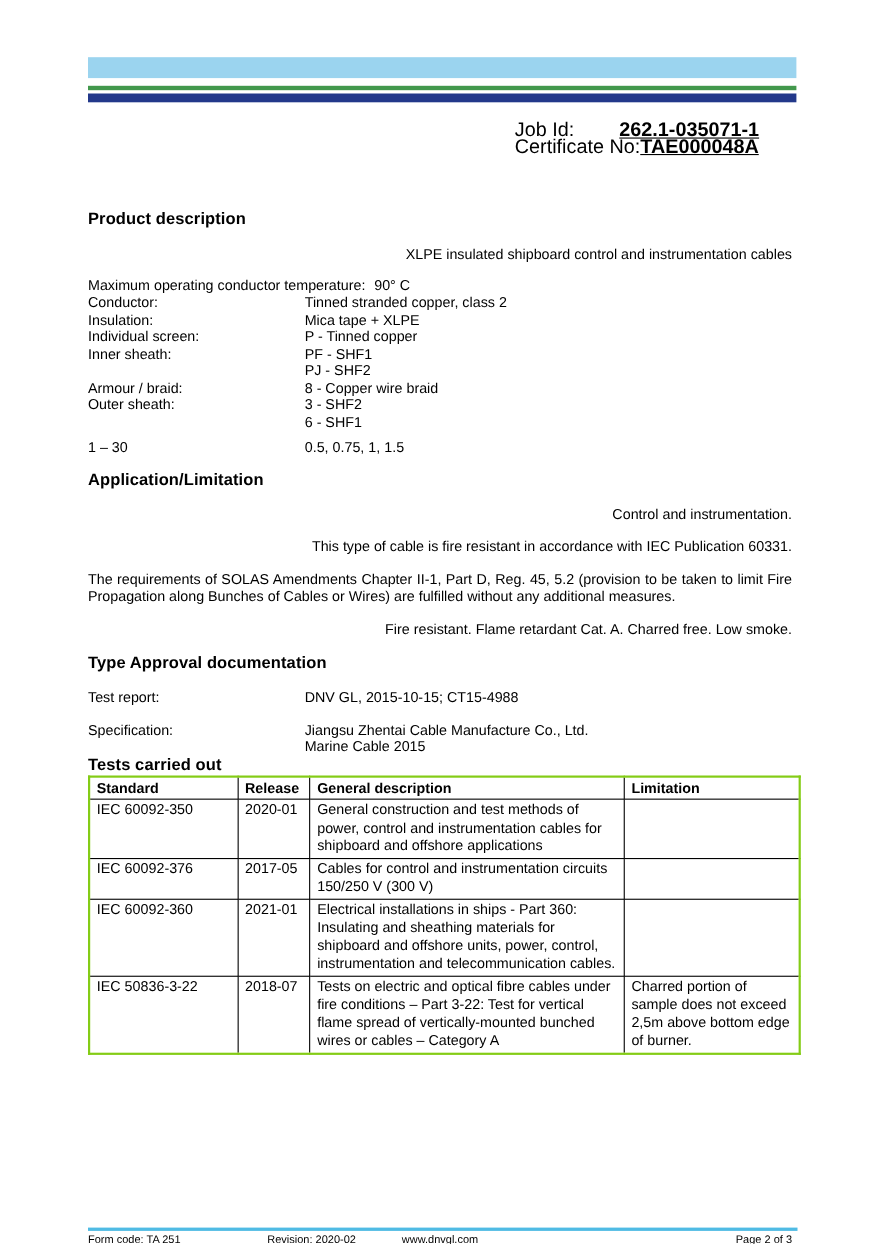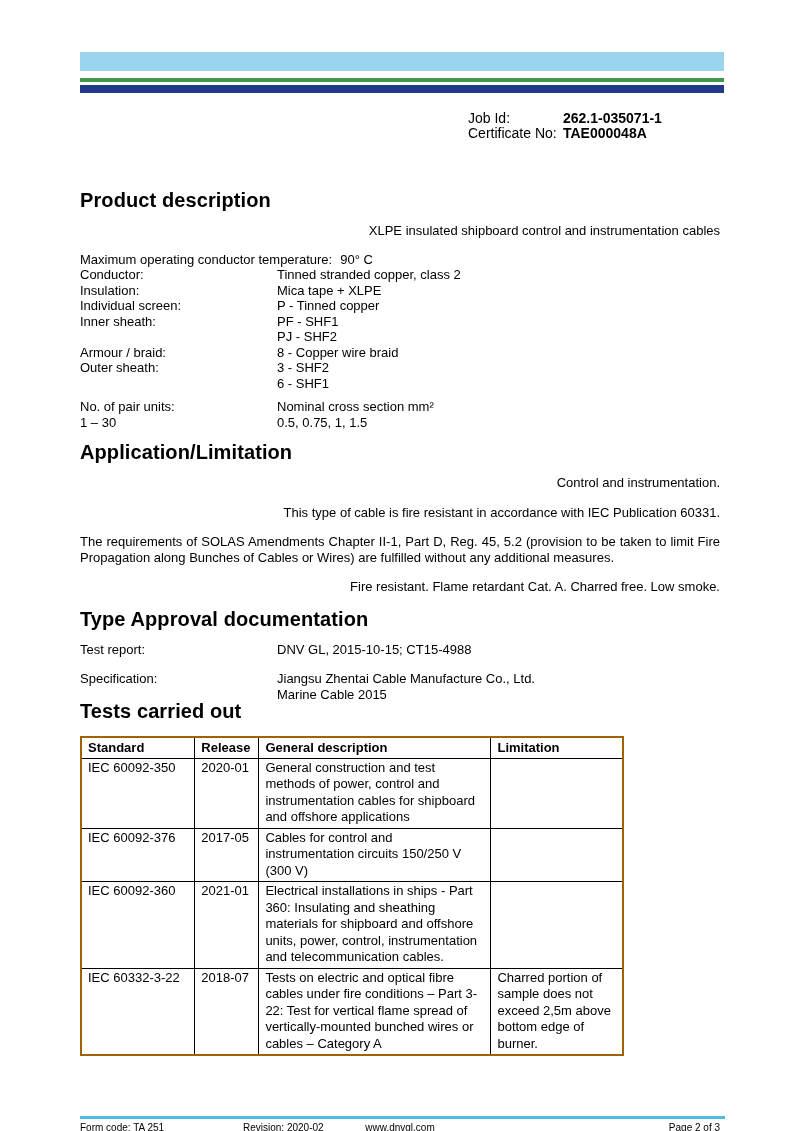--- a/index.html
+++ b/index.html
@@ -12,28 +12,28 @@
   }
   .page { position: relative; width: 800px; height: 1131px; background: #fff; }
 
   
   .bars { margin: 52px 0 0 80px; width: 644px; }
   .bar-light { height: 19px; }
   .bar-green { height: 4px; margin-top: 7px; }
   .bar-navy  { height: 8px; margin-top: 3px; }
 
   
-  .idblock { margin: 18px 0 0 468px; line-height: 15px; font-size: 14px; }
+  .idblock { margin: 18px 0 0 468px; line-height: 15px; font-size: 18px; text-decoration: underline; }
   .idblock .lbl { display: inline-block; min-width: 95px; }
   .idblock .val { font-weight: bold; }
 
   .content { margin-left: 80px; width: 640px; }
 
   h2.sec {
-    font-size: 20px; font-weight: bold; line-height: 18px;
+    font-size: 15px; font-weight: bold; line-height: 18px;
     letter-spacing: 0.1px;
   }
   .h-product  { margin-top: 50px; }
   .h-app      { margin-top: 13px; }
   .h-type     { margin-top: 15px; }
   .h-tests    { }
 
   .para { line-height: 15.5px; }
   .intro { margin-top: 14px; text-align: right; }
 
@@ -44,23 +44,23 @@
 
   .app-paras .para { margin-top: 14px; text-align: right; }
   .para.justify { text-align: justify; }
 
   .doc-rows { margin-top: 13px; }
   .doc-row { margin-top: 14px; line-height: 15.5px; }
   .doc-row .d-lbl { display: inline-block; min-width: 197px; vertical-align: top; }
   .doc-row .d-val { display: inline-block; vertical-align: top; }
 
   table.tests {
-    margin-top: 16px; width: 544px;
+    width: 648px;
     border-collapse: collapse;
-    border: 2px solid #a16207;
+    border: 2px solid #84cc16;
   }
   table.tests th, table.tests td {
     border: 1px solid #000;
     vertical-align: top; text-align: left;
     padding: 1px 6px 2px 6px;
     line-height: 16.5px; font-size: 13px;
   }
   table.tests th { font-weight: bold; padding-top: 2px; padding-bottom: 1px; }
   .col-standard { width: 134px; }
   .col-release  { width: 65px; }
@@ -122,23 +122,20 @@
         <span class="s-lbl">Armour / braid:</span><span class="s-val">8 - Copper wire braid</span>
       </div>
       <div class="spec-row">
         <span class="s-lbl">Outer sheath:</span><span class="s-val">3 - SHF2</span>
       </div>
       <div class="spec-row">
         <span class="s-lbl"></span><span class="s-val">6 - SHF1</span>
       </div>
       <div class="spacer"></div>
       <div class="spec-row">
-        <span class="s-lbl">No. of pair units:</span><span class="s-val">Nominal cross section mm²</span>
-      </div>
-      <div class="spec-row">
         <span class="s-lbl">1 – 30</span><span class="s-val">0.5, 0.75, 1, 1.5</span>
       </div>
     </div>
 
     <h2 class="sec h-app">Application/Limitation</h2>
     <div class="app-paras">
       <p class="para">Control and instrumentation.</p>
       <p class="para">This type of cable is fire resistant in accordance with IEC Publication 60331.</p>
       <p class="para justify">The requirements of SOLAS Amendments Chapter II-1, Part D, Reg. 45, 5.2 (provision to be taken to limit Fire Propagation along Bunches of Cables or Wires) are fulfilled without any additional measures.</p>
       <p class="para">Fire resistant. Flame retardant Cat. A. Charred free. Low smoke.</p>
@@ -183,21 +180,21 @@
           <td>Cables for control and instrumentation circuits 150/250 V (300 V)</td>
           <td></td>
         </tr>
         <tr>
           <td>IEC 60092-360</td>
           <td>2021-01</td>
           <td>Electrical installations in ships - Part 360: Insulating and sheathing materials for shipboard and offshore units, power, control, instrumentation and telecommunication cables.</td>
           <td></td>
         </tr>
         <tr>
-          <td>IEC 60332-3-22</td>
+          <td>IEC 50836-3-22</td>
           <td>2018-07</td>
           <td>Tests on electric and optical fibre cables under fire conditions – Part 3-22: Test for vertical flame spread of vertically-mounted bunched wires or cables – Category A</td>
           <td>Charred portion of sample does not exceed 2,5m above bottom edge of burner.</td>
         </tr>
       </tbody>
     </table>
 
   </div>
 
   <div class="footer-rule" style="background-color: rgb(79, 187, 228);"></div>

